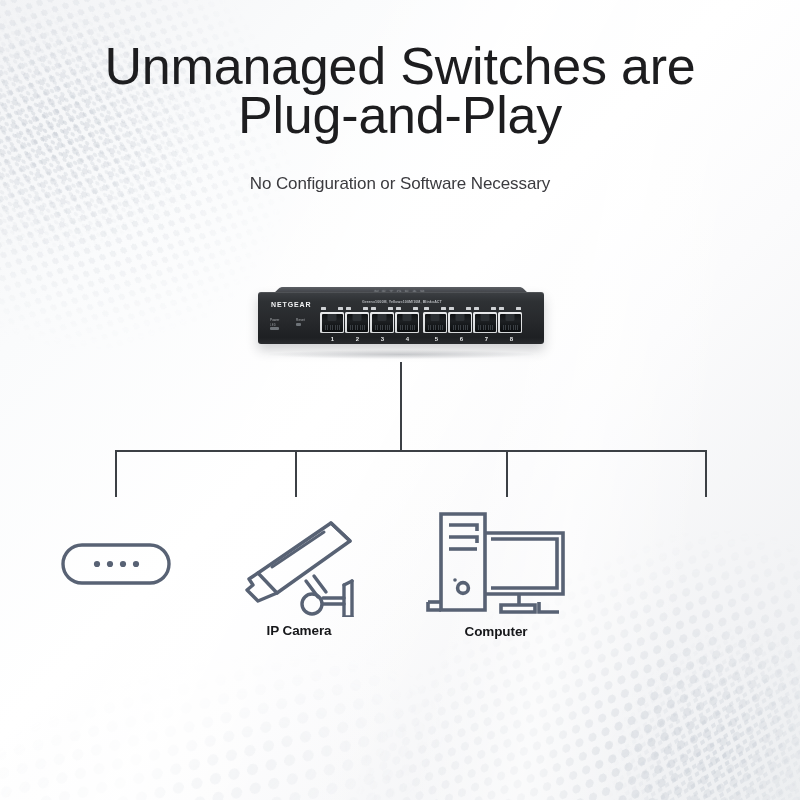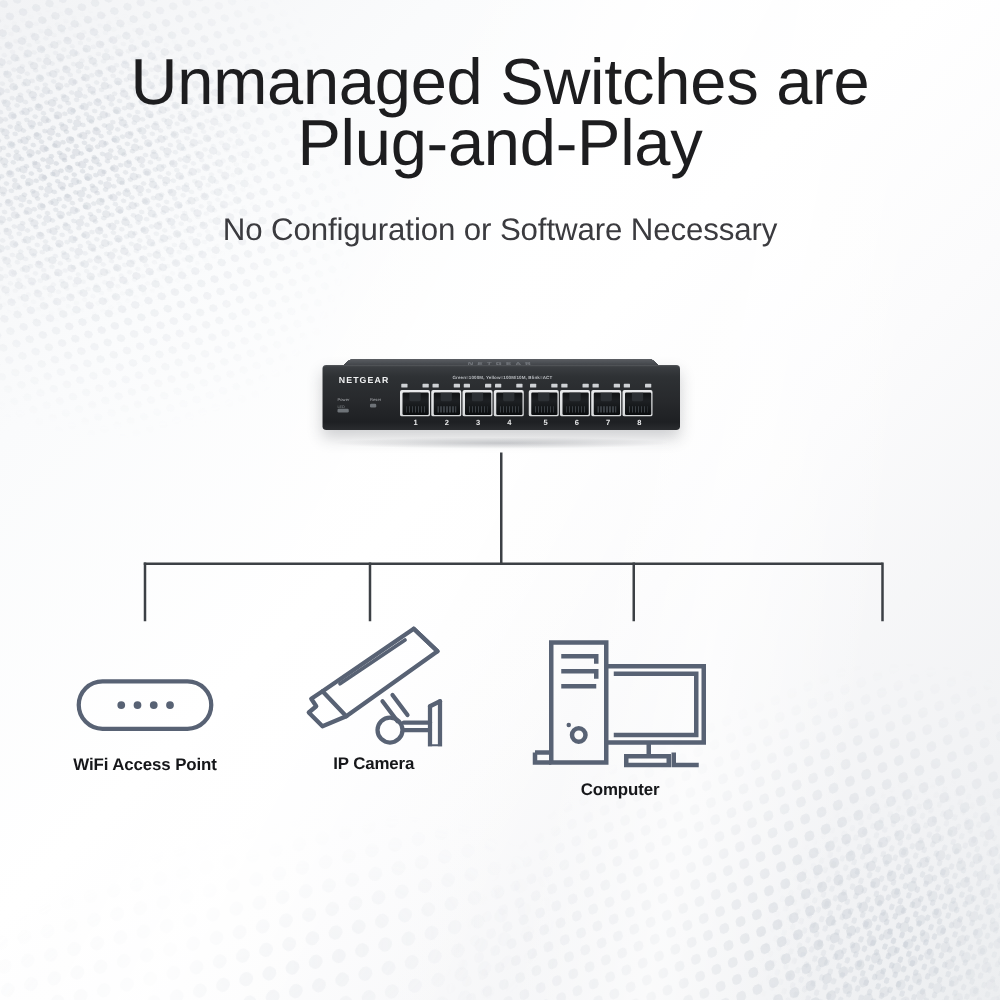--- a/index.html
+++ b/index.html
@@ -69,21 +69,21 @@
 
   
   .heading{
     position:absolute;left:0;right:0;top:42px;text-align:center;
     font-size:52px;line-height:49px;font-weight:400;color:#1d1d1f;
     letter-spacing:-0.2px;
   }
   .heading .l2{display:block;}
   .subheading{
     position:absolute;left:0;right:0;top:168px;text-align:center;
-    font-size:25px;line-height:32px;font-weight:400;color:#3b3b3f;
+    font-size:17px;line-height:32px;font-weight:400;color:#3b3b3f;
     letter-spacing:-0.1px;
   }
 
   
   #switch{position:absolute;left:258px;top:281px;width:286px;height:72px;}
   .sw-top{
     position:absolute;left:14px;top:0;width:258px;height:14px;
     background:linear-gradient(180deg,#5e6166 0%,#4b4e53 45%,#3a3d41 100%);
     border-radius:3px 3px 0 0;
     transform:perspective(160px) rotateX(52deg);
@@ -277,24 +277,23 @@
   </div>
 
   <div class="node" style="left:30px;top:530px;width:172px;">
     <svg class="node-icon" width="120" height="68" viewBox="0 0 120 68">
       <rect x="7" y="15" width="106" height="38" rx="19" ry="19" fill="none" stroke="#586274" stroke-width="3.4"></rect>
       <circle cx="41" cy="34" r="3.1" fill="#586274"></circle>
       <circle cx="54" cy="34" r="3.1" fill="#586274"></circle>
       <circle cx="67" cy="34" r="3.1" fill="#586274"></circle>
       <circle cx="80" cy="34" r="3.1" fill="#586274"></circle>
     </svg>
-    <div class="node-label">WiFi Access Point</div>
-  </div>
-
-  <div class="node" style="left:215px;top:485px;width:168px;">
+  </div>
+
+  <div class="node" style="left:215px;top:505px;width:168px;">
     <svg class="node-icon" width="126" height="112" viewBox="0 0 126 112">
       <g fill="none" stroke="#586274" stroke-width="3.4" stroke-linejoin="round" stroke-linecap="round">
 
         <path d="M22 68 L95 18 L114 36 L41 88 Z"></path>
 
         <path d="M95 18 L114 36"></path>
 
         <path d="M36 62 L88 27" stroke-width="3"></path>
 
         <path d="M22 68 L13 74 L17 80 L11 85 L22 96 L41 88"></path>

